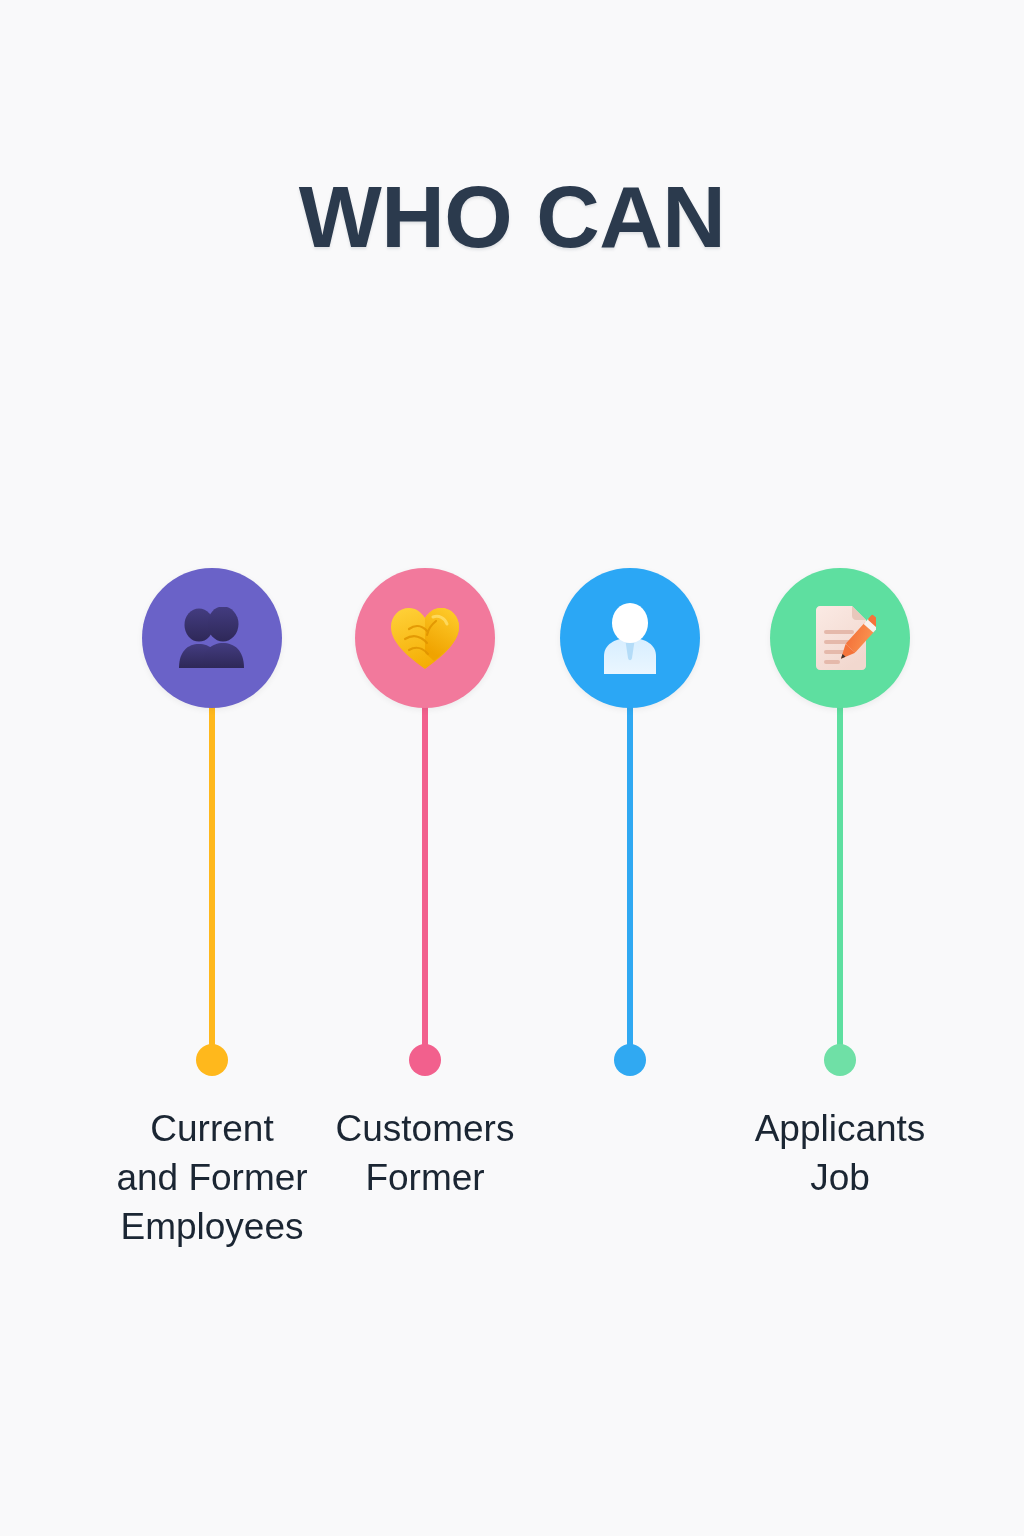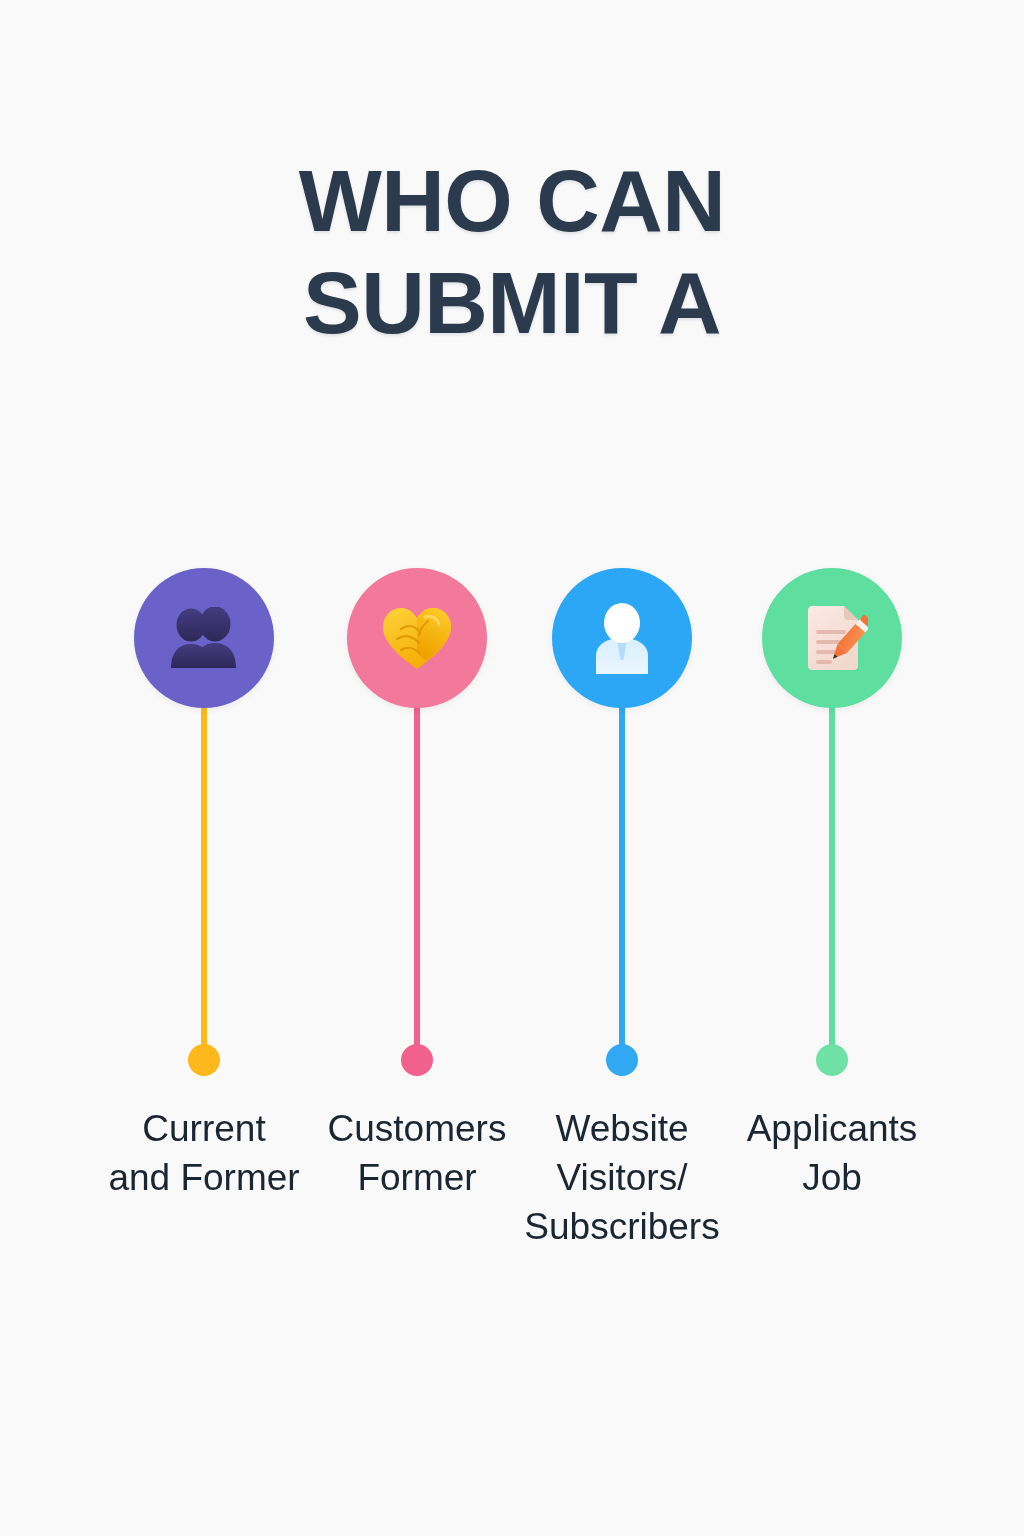--- a/index.html
+++ b/index.html
@@ -34,29 +34,29 @@
 
   .title {
     font-family: "Liberation Sans", sans-serif;
     font-weight: bold;
     font-size: 88px;
     line-height: 1.16;
     letter-spacing: -0.5px;
     color: #2b3a4d;
     text-transform: uppercase;
     max-width: 520px;
-    margin: 0 auto;
+    margin: 16px auto;
     text-shadow: 0 2px 3px rgba(43,58,77,0.13);
   }
 
   
   .columns {
     position: absolute;
     top: 568px;
-    left: 8px;
+    left: 16px;
     width: 968px;
     height: 760px;
   }
 
   .column {
     position: absolute;
     top: 0;
     width: 210px;
     display: flex;
     flex-direction: column;
@@ -124,21 +124,21 @@
   .cap-line { display: block; white-space: pre; }
 </style>
 </head>
 <body>
 
 <div class="poster">
 
   <div class="title-block">
     <h1 class="title">
       <span>WHO CAN</span><br>
-      <span>SUBMIT A</span><br>
+      <br>
     </h1>
   </div>
 
   <div class="columns">
 
     <div class="column col-0">
       <div class="bubble" style="background:#6a62c8;">
         <span>
           <svg width="74" height="62" viewBox="0 0 74 62" aria-hidden="true">
             <defs>
@@ -156,20 +156,21 @@
           </svg>
         </span>
       </div>
       <div class="connector">
         <div class="stem" style="background:#ffb81c;"></div>
         <div class="dot" style="background:#ffb81c;"></div>
       </div>
       <div class="caption">
         <span class="cap-line">Current</span>
         <span class="cap-line">and Former</span>
+        <span class="cap-line">Employees</span>
       </div>
     </div>
 
     <div class="column col-1">
       <div class="bubble" style="background:#f2799c;">
         <span>
           <svg width="72" height="66" viewBox="0 0 72 66" aria-hidden="true">
             <defs>
               <linearGradient id="gHandA" x1="0" y1="0" x2="0.4" y2="1">
                 <stop offset="0%" stop-color="#ffd23a"></stop>
@@ -221,25 +222,20 @@
 
             <path d="M25 36 L30 36 L35 36 L32 56 C31.2 59 28.8 59 28 56 Z" fill="#b4dcf8"></path>
 
             <ellipse cx="30" cy="21" rx="18" ry="20" fill="#ffffff"></ellipse>
           </svg>
         </span>
       </div>
       <div class="connector">
         <div class="stem" style="background:#30a9f2;"></div>
         <div class="dot" style="background:#30a9f2;"></div>
-      </div>
-      <div class="caption">
-        <span class="cap-line">Website</span>
-        <span class="cap-line">Visitors/</span>
-        <span class="cap-line">Subscribers</span>
       </div>
     </div>
 
     <div class="column col-3">
       <div class="bubble" style="background:#5edfa0;">
         <span>
           <svg width="72" height="72" viewBox="0 0 72 72" aria-hidden="true">
             <defs>
               <linearGradient id="gDoc" x1="0" y1="0" x2="0.6" y2="1">
                 <stop offset="0%" stop-color="#fbeae4"></stop>

